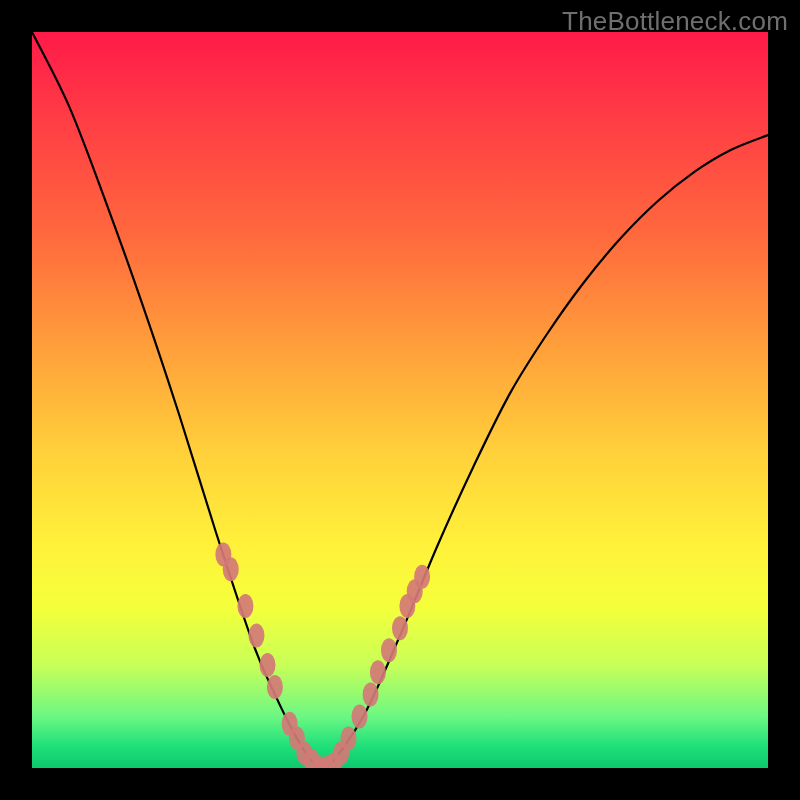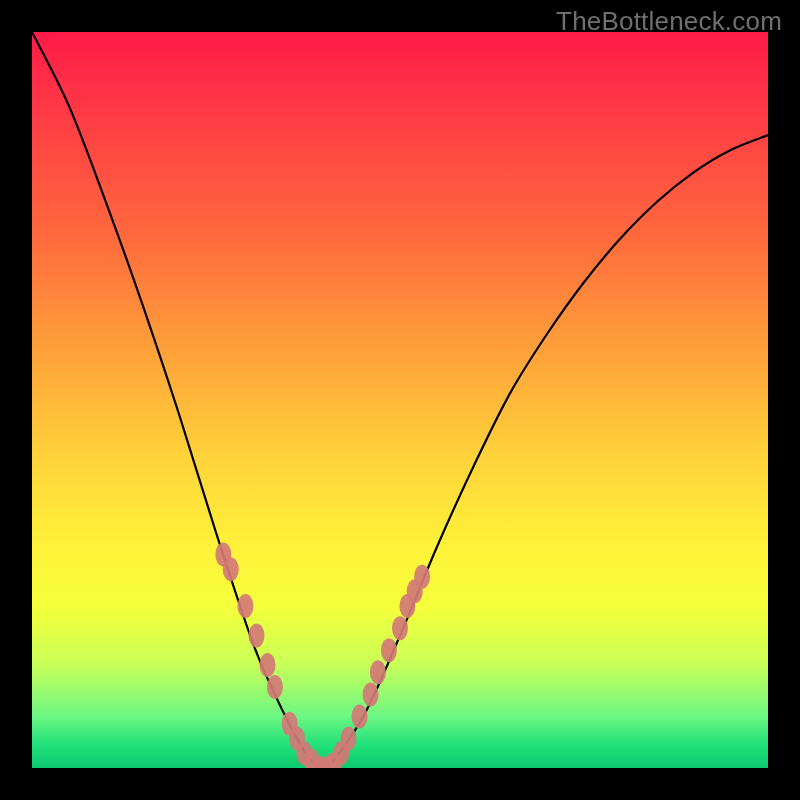--- a/index.html
+++ b/index.html
@@ -37,21 +37,21 @@
       #f5ff3a 78%,
       #c8ff58 86%,
       #6cf783 93%,
       #1fe07a 97%,
       #0cc96e 100%
     );
   }
   .watermark {
     position: absolute;
     top: 6px;
-    right: 18px;
+    right: 12px;
     color: #6f6f6f;
     font-size: 26px;
     letter-spacing: 0.2px;
     user-select: none;
   }
   svg.curve {
     position: absolute;
     left: 0;
     top: 0;
     width: 736px;

